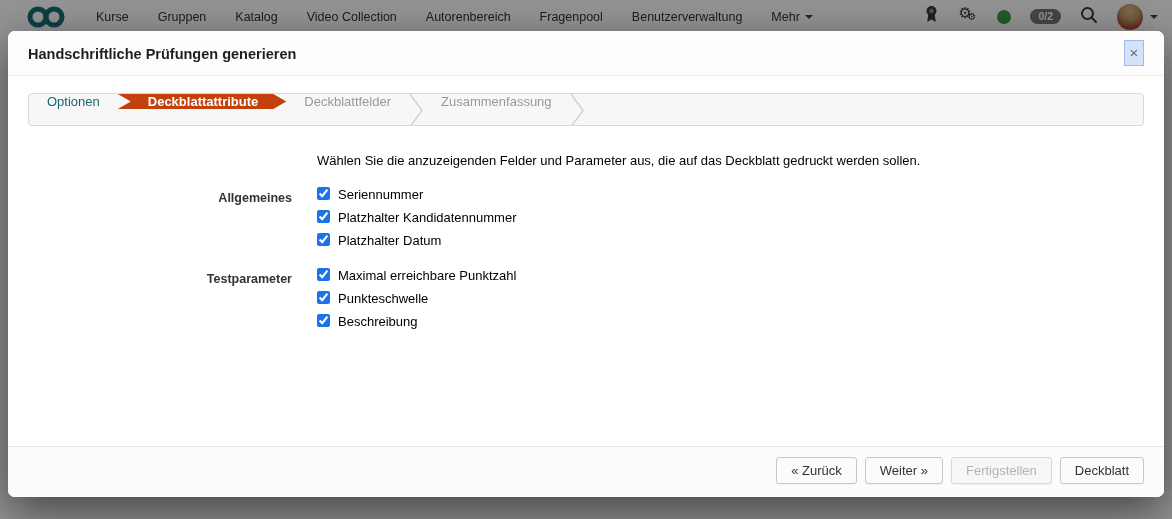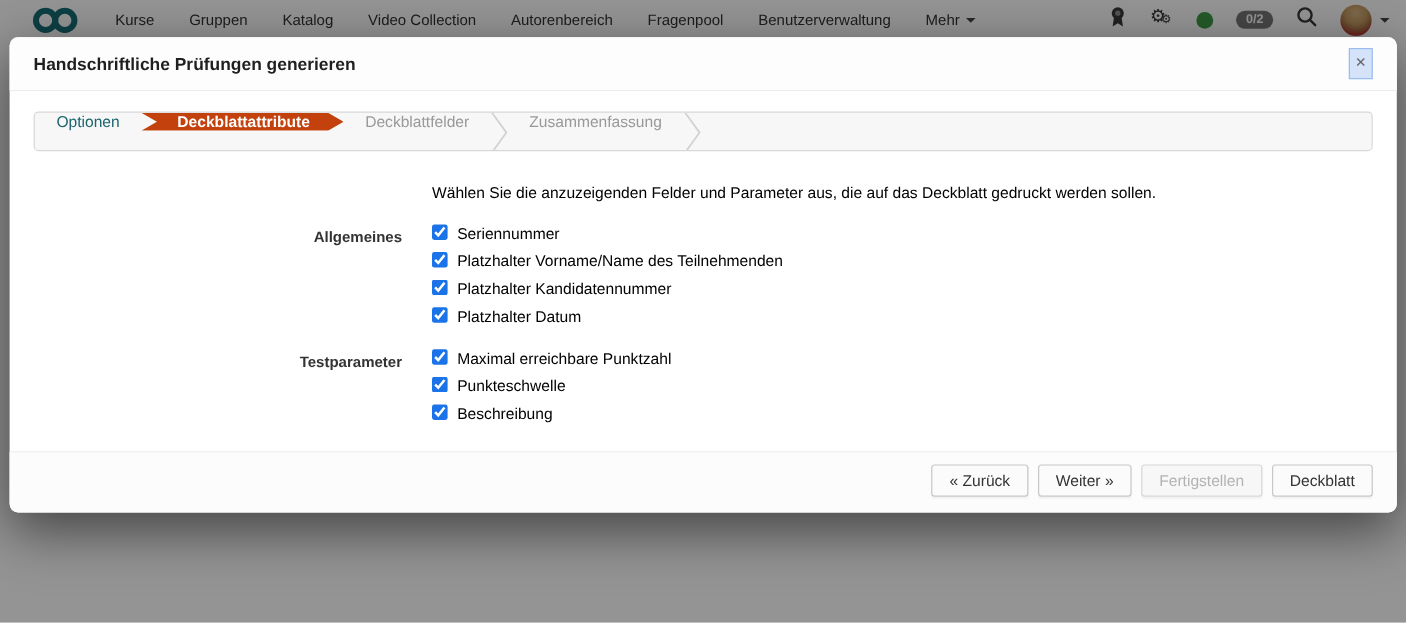--- a/index.html
+++ b/index.html
@@ -20,39 +20,39 @@
   .avatar { width:26px; height:26px; border-radius:50%; overflow:hidden;
             background: radial-gradient(circle at 50% 28%, #d9b684 0%, #c39a60 40%, #a9754a 58%, #b5443a 74%, #9e3a32 100%); }
   .gears { position:relative; width:20px; height:20px; color:#3a3a3a; }
   .gears .g1 { position:absolute; left:0; top:-3px; font-size:15px; font-family:"DejaVu Sans",sans-serif; }
   .gears .g2 { position:absolute; left:9px; top:4px; font-size:10px; font-family:"DejaVu Sans",sans-serif; }
 
   
   .overlay { position:absolute; inset:0; background:rgba(0,0,0,0.42); z-index:50; }
 
   
-  .modal { position:absolute; left:8px; top:31px; width:1156px; height:396px; background:#fff;
+  .modal { position:absolute; left:8px; top:31px; width:1156px; height:466px; background:#fff;
            border-radius:7px; box-shadow:0 14px 45px rgba(0,0,0,0.55); z-index:100;
            display:flex; flex-direction:column; }
   .modal-header { position:relative; padding:14px 20px 12px; border-bottom:1px solid #ececec; background:#fdfdfd; border-radius:7px 7px 0 0; }
   .modal-title { font-size:14.5px; font-weight:bold; color:#1f1f1f; }
   .close-btn { position:absolute; top:9px; right:20px; width:20px; height:26px; background:#d4e3f9; border:1px solid #9cbcee;
                color:#666; font-size:15px; line-height:24px; text-align:center; cursor:pointer; }
 
   
   .wizard { margin:17px 20px 0; background:#f7f7f7; border:1px solid #d8d8d8; border-radius:4px; height:33px;
             display:flex; align-items:flex-start; overflow:hidden; }
   .step { display:flex; align-items:center; padding:0 18px; font-size:13px; color:#999; cursor:pointer; white-space:nowrap; }
   .step.done { color:#1b666d; padding-right:24px; }
   .step.active { background:#c2410c; color:#fff; font-weight:bold; padding:0 28px 0 30px; margin-left:-6px;
                  clip-path:polygon(0 0, calc(100% - 13px) 0, 100% 50%, calc(100% - 13px) 100%, 0 100%, 13px 50%); }
   .sep { display:flex; align-items:center; }
 
   
-  .content { flex:1; padding-top:27px; font-size:13px; color:#000;padding-left:43px; }
+  .content { flex:1; padding-top:27px; font-size:13px; color:#000; }
   .form-row { display:flex; align-items:center; }
   .label-col { flex:0 0 284px; text-align:right; font-weight:bold; color:#333; font-size:12.5px; }
   .ctrl-col { padding-left:25px; }
   .intro-row { margin-bottom:19px; }
   .cb-row { height:23px; display:flex; }
   .cb-row input { width:13px; height:13px; accent-color:#1a73e8; margin:0 8px 0 0; cursor:pointer; }
   .section-gap { height:12px; }
   .sec-label-row { align-items:flex-start; }
   .sec-label-row .label-col { padding-top:4px; }
 
@@ -148,24 +148,20 @@
 
     <div class="form-row sec-label-row">
       <span class="label-col">Allgemeines</span>
       <div class="ctrl-col">
         <label class="cb-row">
           <input type="checkbox" checked="true" style="">
           <span>Seriennummer</span>
         </label>
         <label class="cb-row">
           <input type="checkbox" checked="true" style="">
-          <span>Platzhalter Vorname/Name des Teilnehmenden</span>
-        </label>
-        <label class="cb-row">
-          <input type="checkbox" checked="true" style="">
           <span>Platzhalter Kandidatennummer</span>
         </label>
         <label class="cb-row">
           <input type="checkbox" checked="true" style="">
           <span>Platzhalter Datum</span>
         </label>
       </div>
     </div>
 
     <div class="section-gap"></div>

